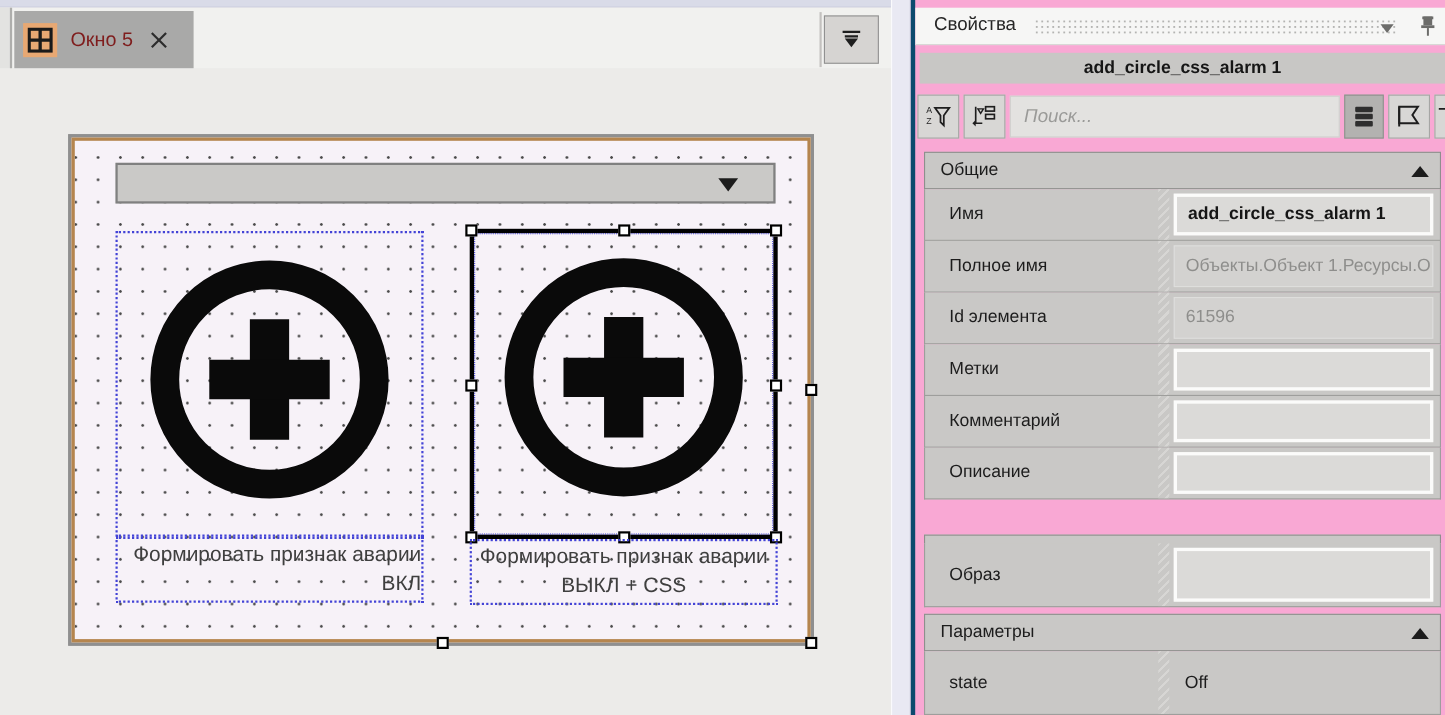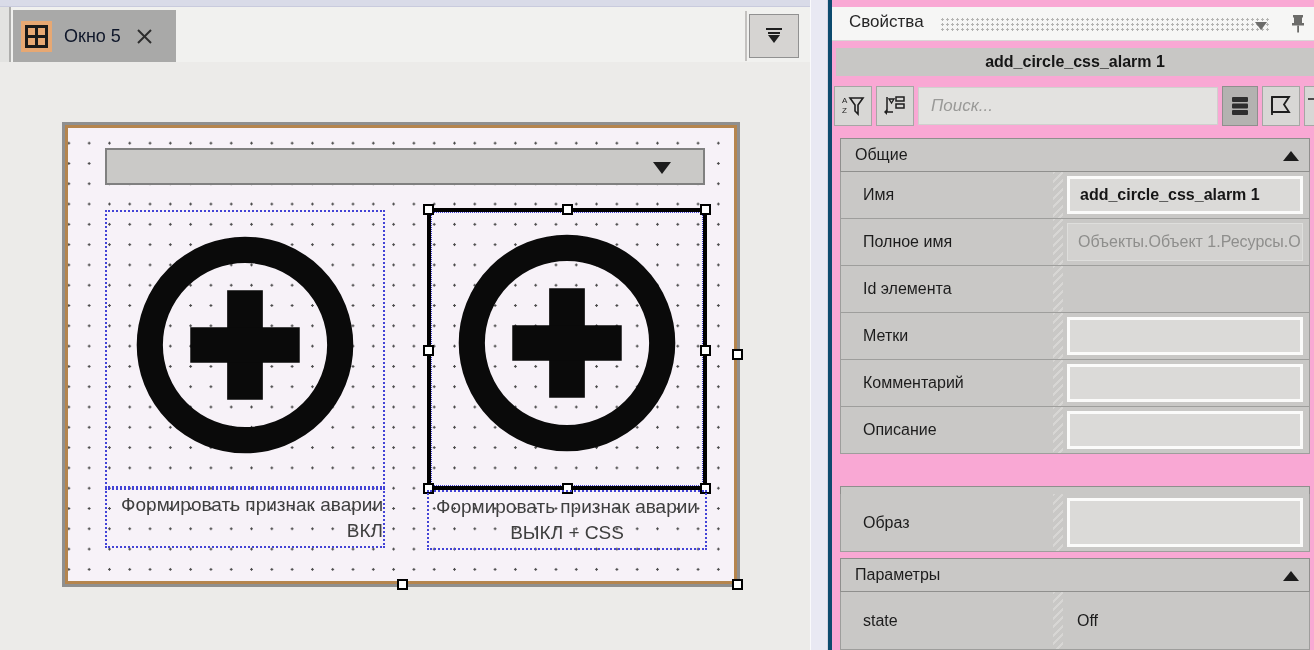--- a/index.html
+++ b/index.html
@@ -12,21 +12,21 @@
     background:#d9dbe8; border-bottom:1px solid #c9cbdd; }
 
   
   .left-panel { position:absolute; left:0; top:7px; width:810px; height:643px; background:#ecebe9; }
   .tabbar { position:absolute; left:0; top:0; width:810px; height:55px; background:#f1f1ef; }
   .tabbar-leftstrip { position:absolute; left:0; top:0; width:11px; height:55px;
     background:#e3e3e1; border-right:2px solid #aeaeac; }
   .tab { position:absolute; left:13px; top:3px; width:163px; height:52px; background:#a9a9a8;
     display:flex; align-items:center; gap:12px; padding-left:8px; cursor:default; }
   .tab-icon { width:31px; height:31px; background:#e7a873; display:flex; align-items:center; justify-content:center; }
-  .tab-label { font-size:18px; color:#0f172a; }
+  .tab-label { font-size:18px; color:#7f1d1d; }
   .tab-close { width:20px; height:20px; margin-left:2px; display:flex; align-items:center; justify-content:center; }
   .overflow-btn { position:absolute; left:749px; top:7px; width:50px; height:44px;
     background:#d6d4d2; border:1px solid #919191; display:flex; align-items:center; justify-content:center; }
   .overflow-sep { position:absolute; left:745px; top:4px; width:2px; height:50px; background:#c3c1bf; }
 
   
   .canvas { position:absolute; left:62px; top:115px; width:678px; height:465px;
     border:3px solid #8f8f8f; background:#8f8f8f; }
   .canvas-inner { position:absolute; inset:0; border:3px solid #b5854e; background:#f7f2f8;
     background-image: radial-gradient(circle, #4a4a4a 1px, transparent 1.4px);
@@ -261,20 +261,23 @@
         <span class="plabel">Полное имя</span>
         <span class="zigzag"></span>
         <div class="pval">
             <div class="input-box readonly">Объекты.Объект 1.Ресурсы.О</div>
           </div>
       </div>
 
       <div class="prow" style="top:128px; height:47px;">
         <span class="plabel">Id элемента</span>
         <span class="zigzag"></span>
+        <div class="pval">
+            <div class="input-box readonly">61596</div>
+          </div>
       </div>
 
       <div class="prow" style="top:222px; height:47px;">
         <span class="plabel">Комментарий</span>
         <span class="zigzag"></span>
         <div class="pval">
             <div class="input-box"></div>
           </div>
       </div>
 

